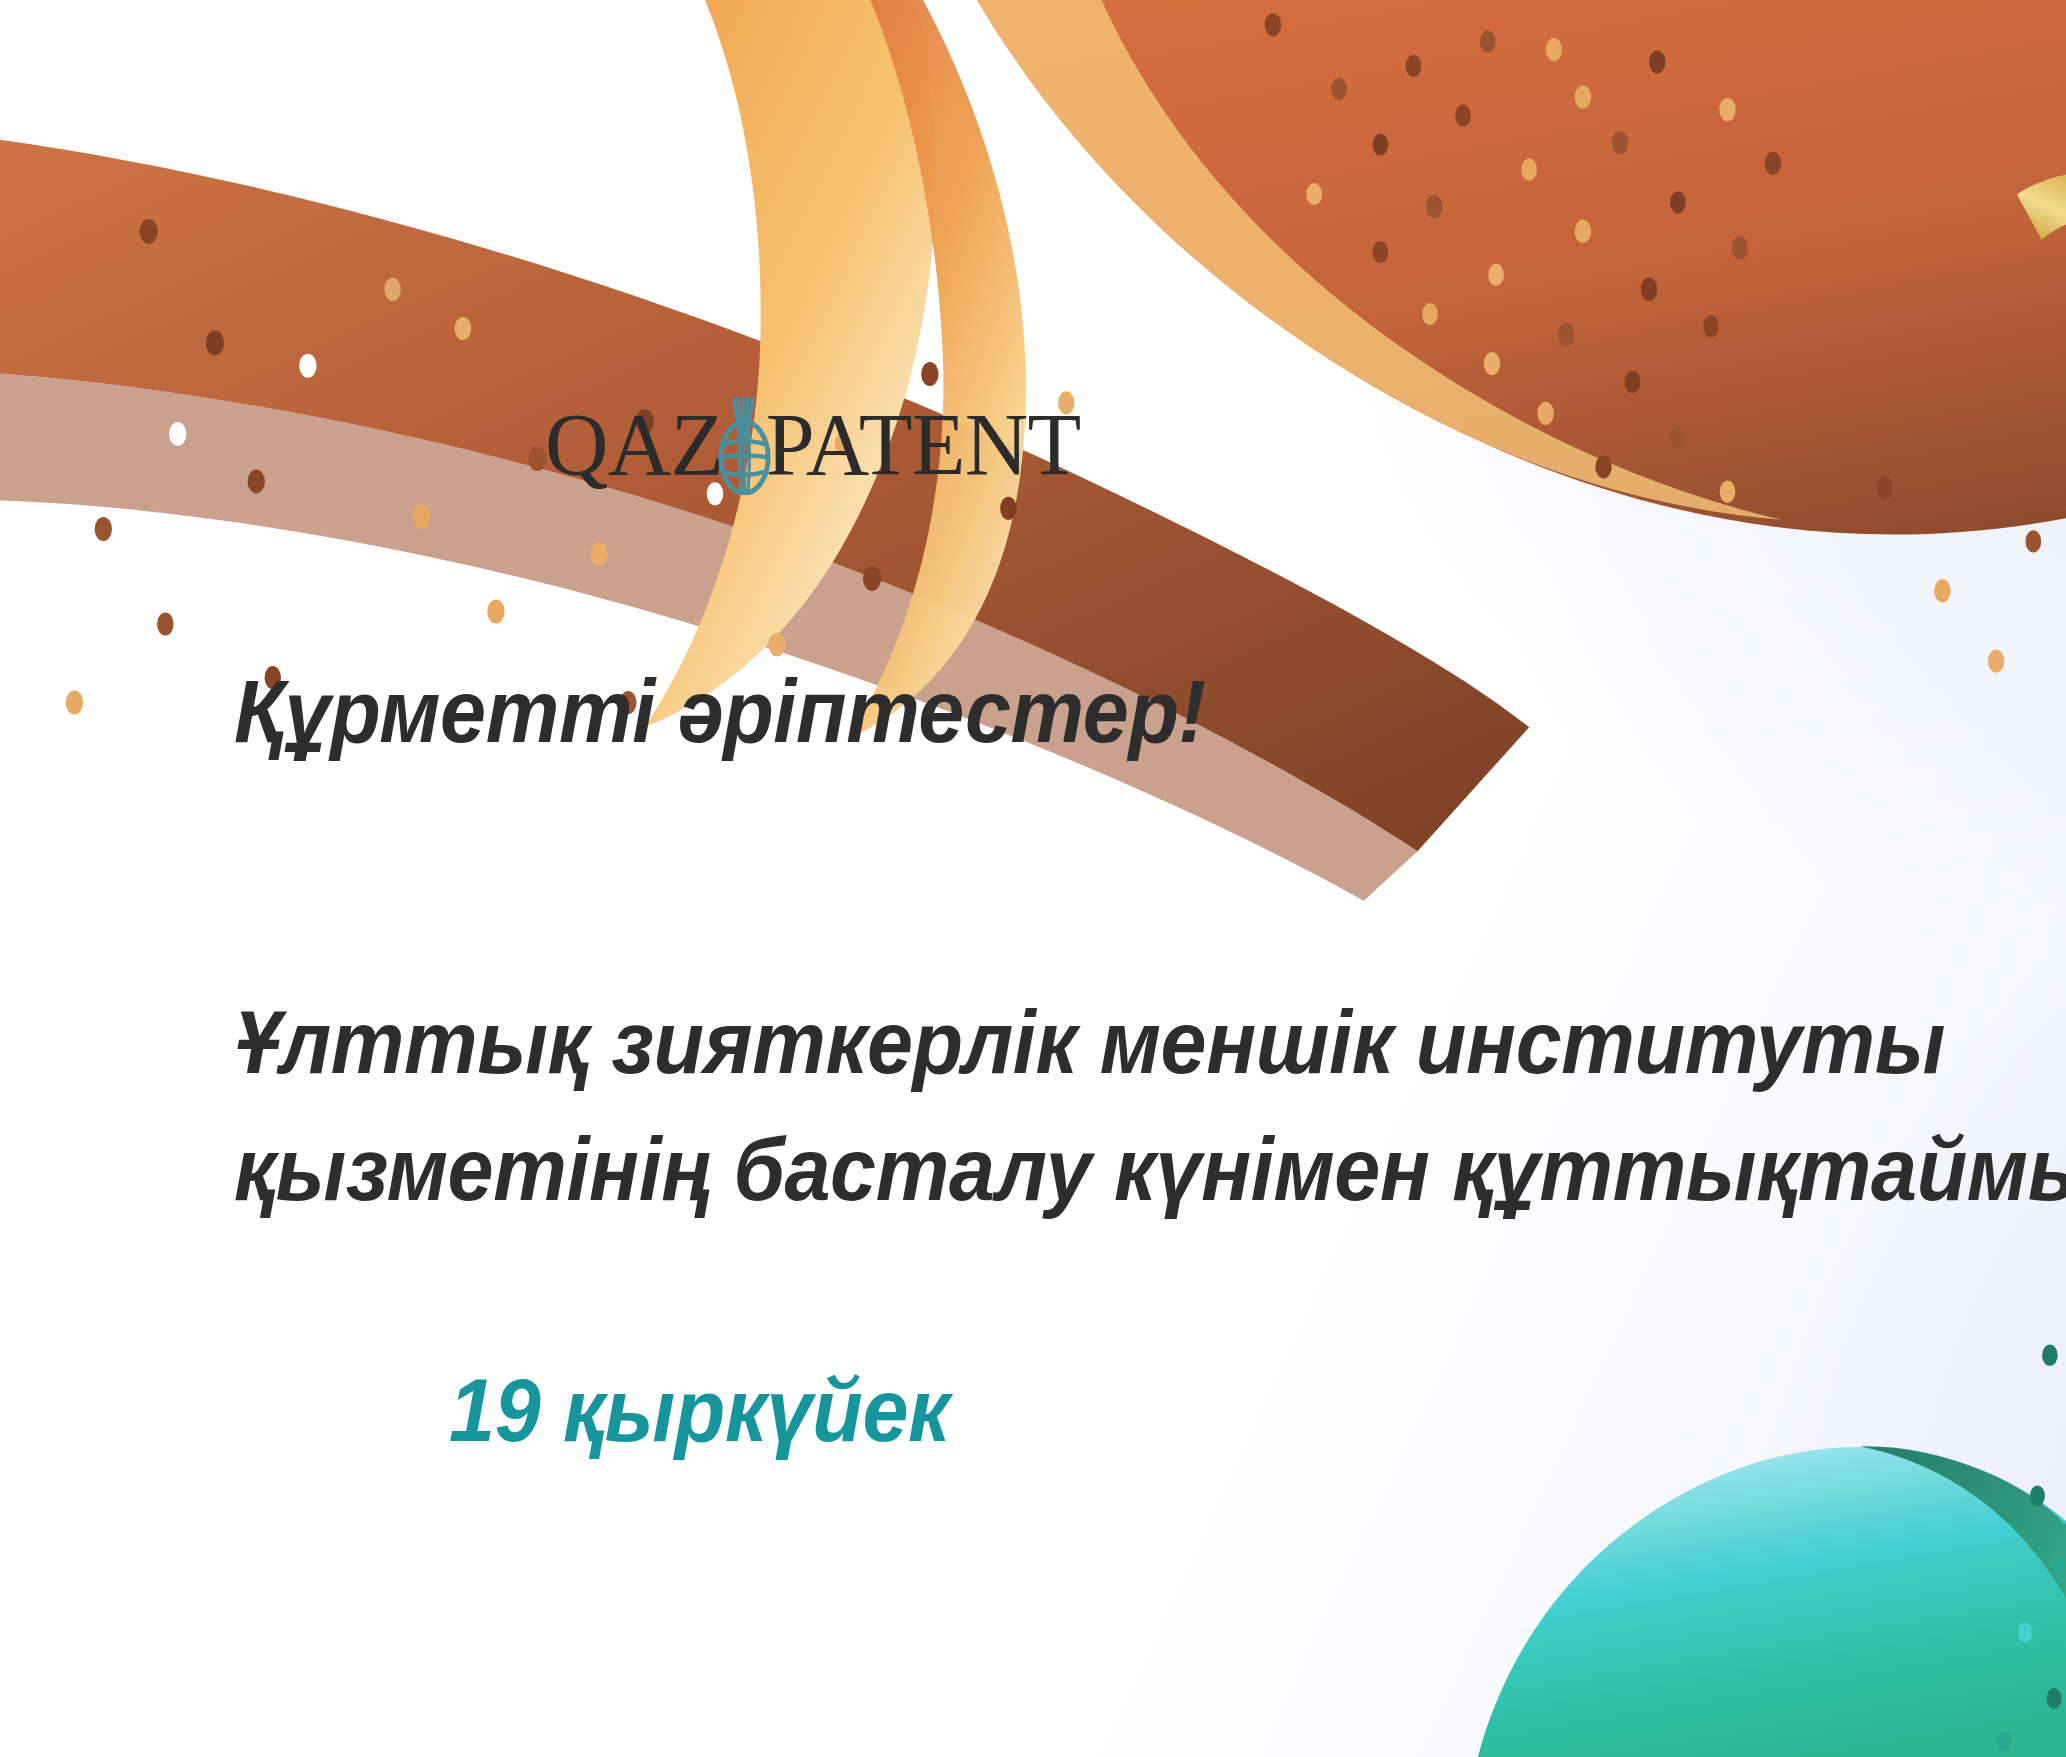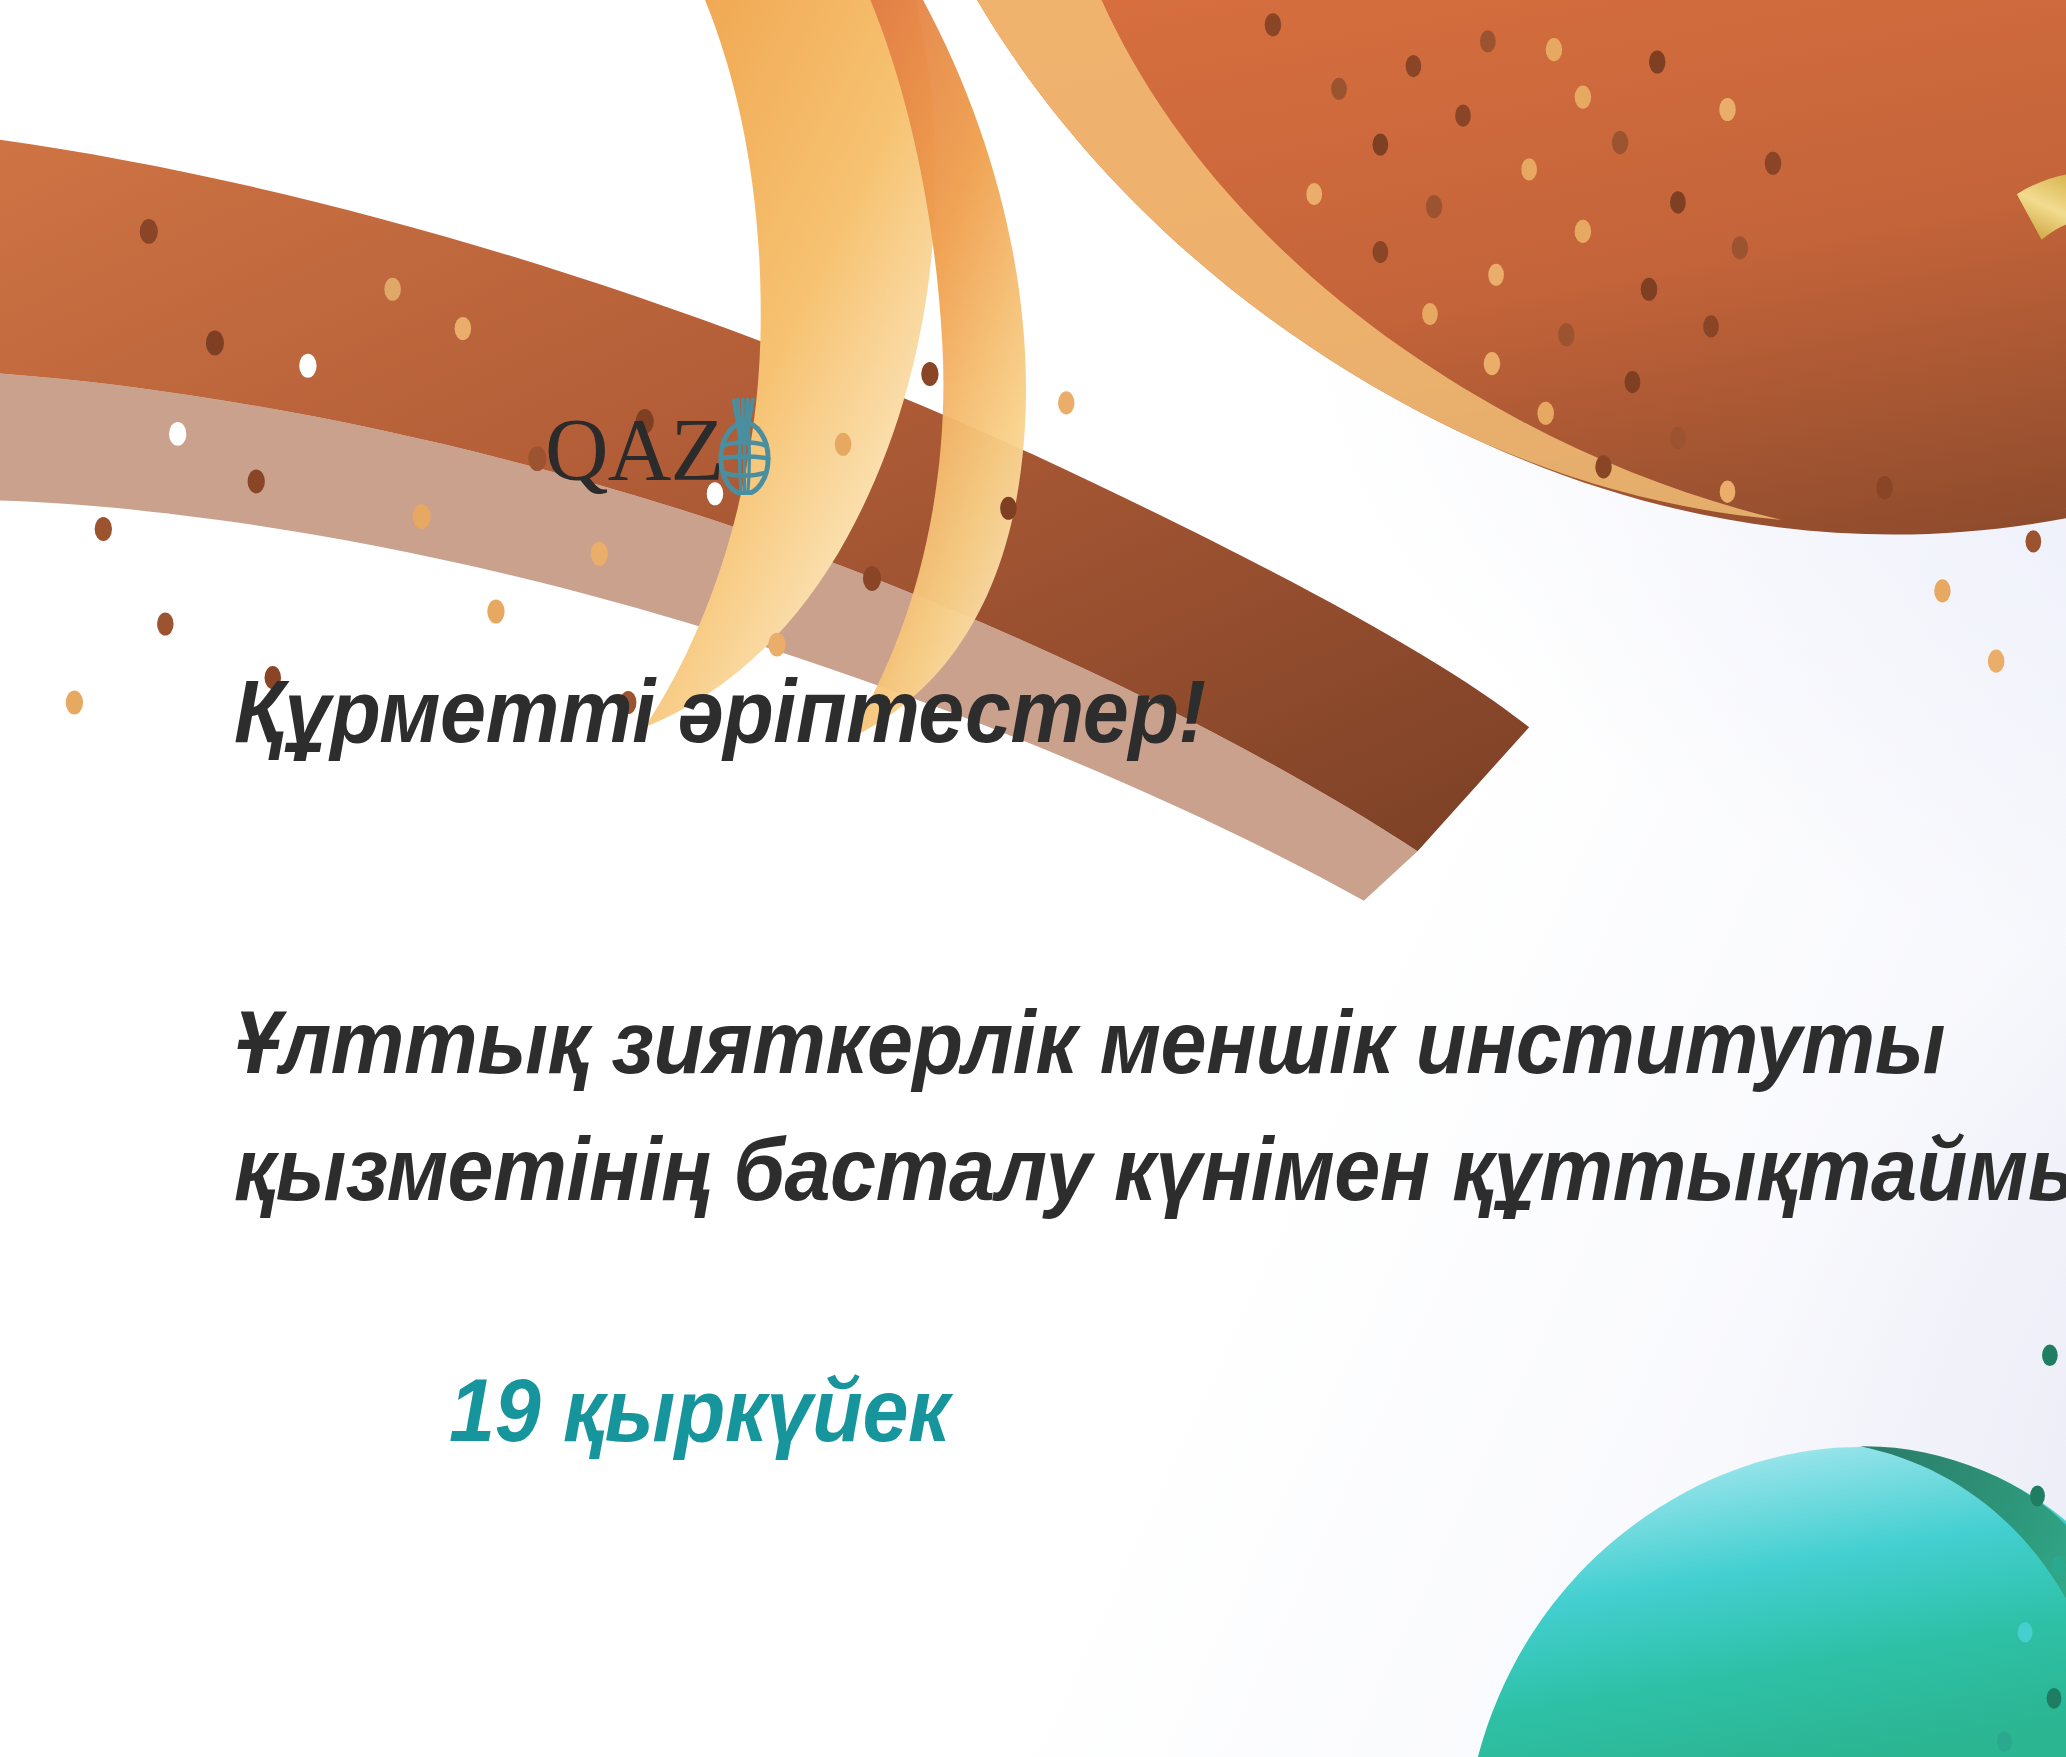--- a/index.html
+++ b/index.html
@@ -25,21 +25,21 @@
 
   
   .deco{position:absolute; inset:0; pointer-events:none;}
   .deco svg{position:absolute; top:0; left:0; width:100%; height:100%;}
 
   
   #logo{
     position:absolute;
     left:545px; top:395px;
     height:99px;
-    display:flex; align-items:flex-end;
+    display:flex; align-items:center;
   }
   #logo .word{
     font-family:"Liberation Serif","DejaVu Serif",serif;
     font-size:88px;
     letter-spacing:-0.8px;
     color:#2b2b2b;
     line-height:1;
   }
   #logo .mark{
     width:53px; height:98px;
@@ -431,20 +431,21 @@
           <path d="M 12,180 C 40,190 88,190 116,180"></path>
         </g>
 
         <g fill="none" stroke="#4a8fa0" stroke-width="8" stroke-linecap="round">
           <path d="M 55,64 C 52,110 52,185 56,228"></path>
           <path d="M 64,62 C 64,110 64,185 64,229"></path>
           <path d="M 73,64 C 76,110 76,185 72,228"></path>
         </g>
       </svg>
     </span>
+    <span class="word">PATENT</span>
   </div>
 
   <div id="copy">
 
     <div class="line" id="greeting">Құрметті әріптестер!</div>
 
     <div id="body-block">
       <div class="line">Ұлттық зияткерлік меншік институты</div>
       <div class="line">қызметінің басталу күнімен құттықтаймыз!</div>
     </div>

